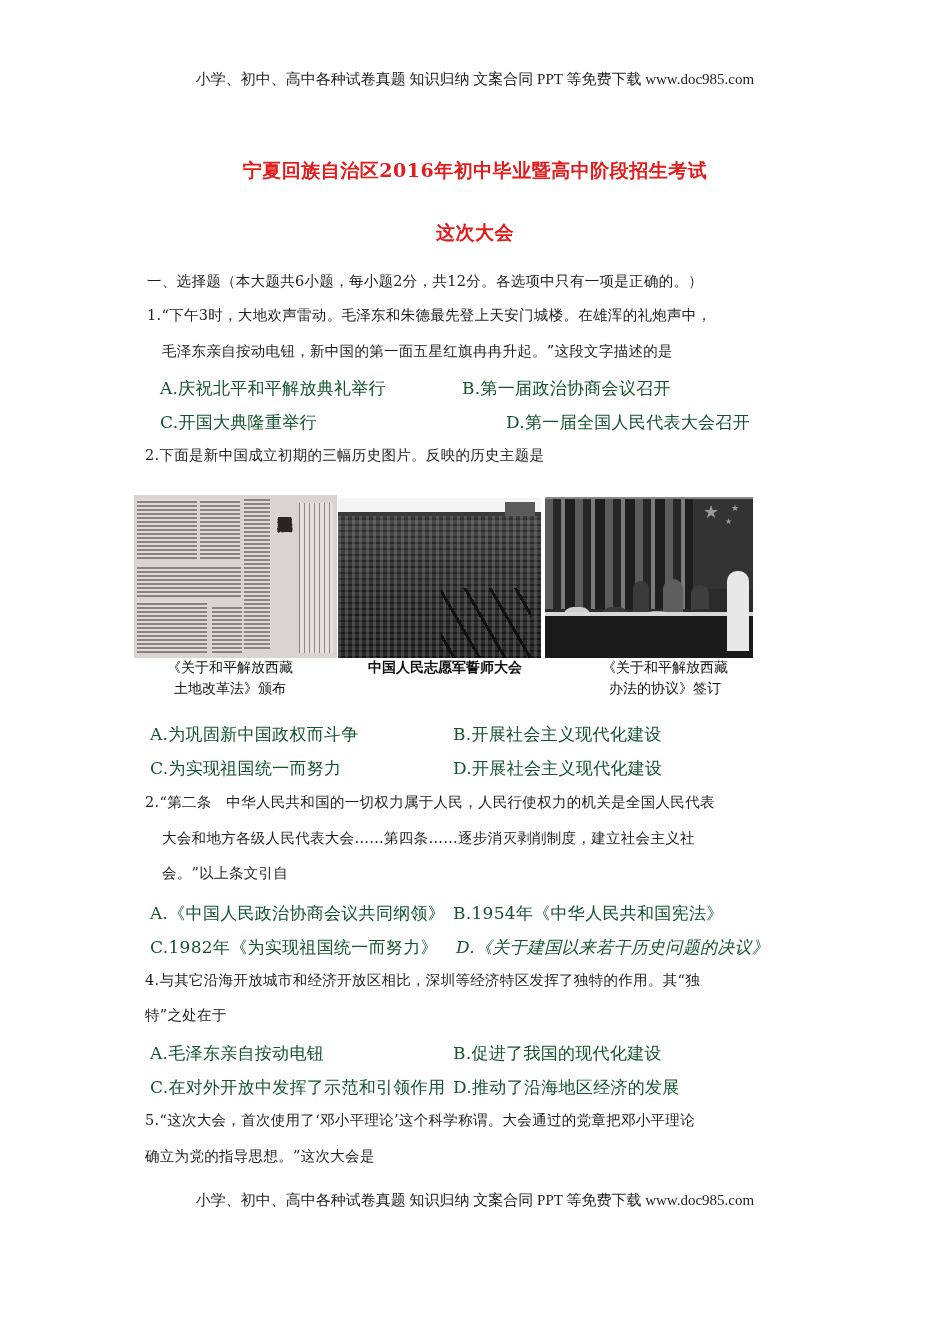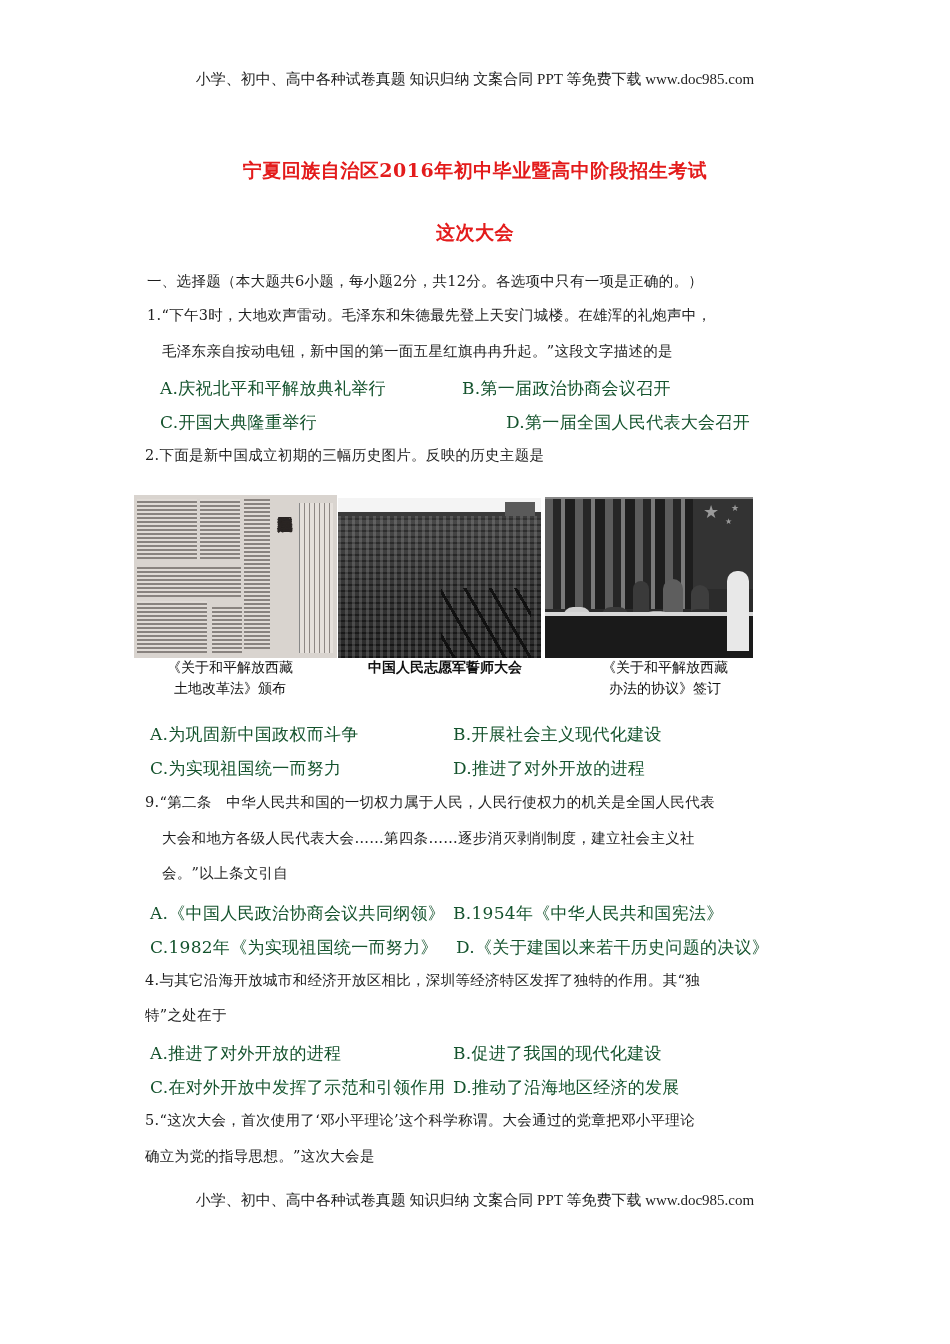--- a/index.html
+++ b/index.html
@@ -101,37 +101,37 @@
     <div class="standing"></div>
   </div>
   <div class="caption" style="left:575px; top:657px; width:180px;">
     <div>《关于和平解放西藏</div>
     <div>办法的协议》签订</div>
   </div>
 
   <div class="abs opt" style="left:150px; top:723px;">A.为巩固新中国政权而斗争</div>
   <div class="abs opt" style="left:453px; top:723px;">B.开展社会主义现代化建设</div>
   <div class="abs opt" style="left:150px; top:757px;">C.为实现祖国统一而努力</div>
-  <div class="abs opt" style="left:453px; top:757px;">D.推进了对外开放的进程</div>
+  <div class="abs opt" style="left:453px; top:757px;">D.开展社会主义现代化建设</div>
 </div>
 
 <div>
-  <div class="abs line" style="left:145px; top:793px;">9.“第二条　中华人民共和国的一切权力属于人民，人民行使权力的机关是全国人民代表</div>
+  <div class="abs line" style="left:145px; top:793px;">2.“第二条　中华人民共和国的一切权力属于人民，人民行使权力的机关是全国人民代表</div>
   <div class="abs line" style="left:162px; top:829px;">大会和地方各级人民代表大会……第四条……逐步消灭剥削制度，建立社会主义社</div>
   <div class="abs line" style="left:162px; top:864px;">会。”以上条文引自</div>
   <div class="abs opt" style="left:150px; top:902px;">A.《中国人民政治协商会议共同纲领》</div>
   <div class="abs opt" style="left:453px; top:902px;">B.1954年《中华人民共和国宪法》</div>
   <div class="abs opt" style="left:150px; top:936px;">C.1982年《为实现祖国统一而努力》</div>
-  <div class="abs opt" style="left:456px; top:936px;">D.《关于建国以来若干历史问题的决议》</div>
+  <div class="abs opt" style="left:456px; top:936px;font-style:italic;">D.《关于建国以来若干历史问题的决议》</div>
 </div>
 
 <div>
   <div class="abs line" style="left:145px; top:971px;">4.与其它沿海开放城市和经济开放区相比，深圳等经济特区发挥了独特的作用。其“独</div>
   <div class="abs line" style="left:145px; top:1006px;">特”之处在于</div>
-  <div class="abs opt" style="left:150px; top:1042px;">A.推进了对外开放的进程</div>
+  <div class="abs opt" style="left:150px; top:1042px;">A.毛泽东亲自按动电钮</div>
   <div class="abs opt" style="left:453px; top:1042px;">B.促进了我国的现代化建设</div>
   <div class="abs opt" style="left:150px; top:1076px;">C.在对外开放中发挥了示范和引领作用</div>
   <div class="abs opt" style="left:453px; top:1076px;">D.推动了沿海地区经济的发展</div>
 </div>
 
 <div>
   <div class="abs line" style="left:145px; top:1111px;">5.“这次大会，首次使用了‘邓小平理论’这个科学称谓。大会通过的党章把邓小平理论</div>
   <div class="abs line" style="left:145px; top:1147px;">确立为党的指导思想。”这次大会是</div>
 </div>
 

